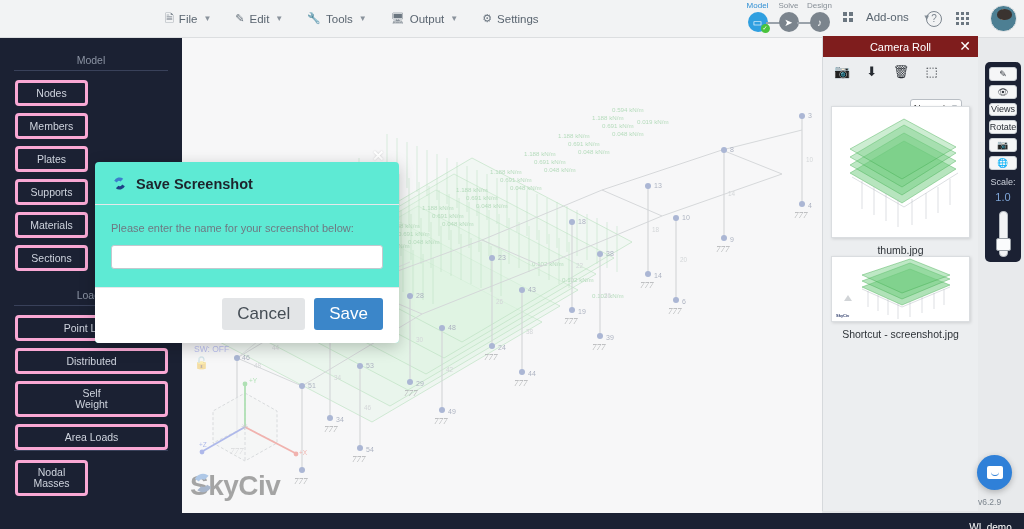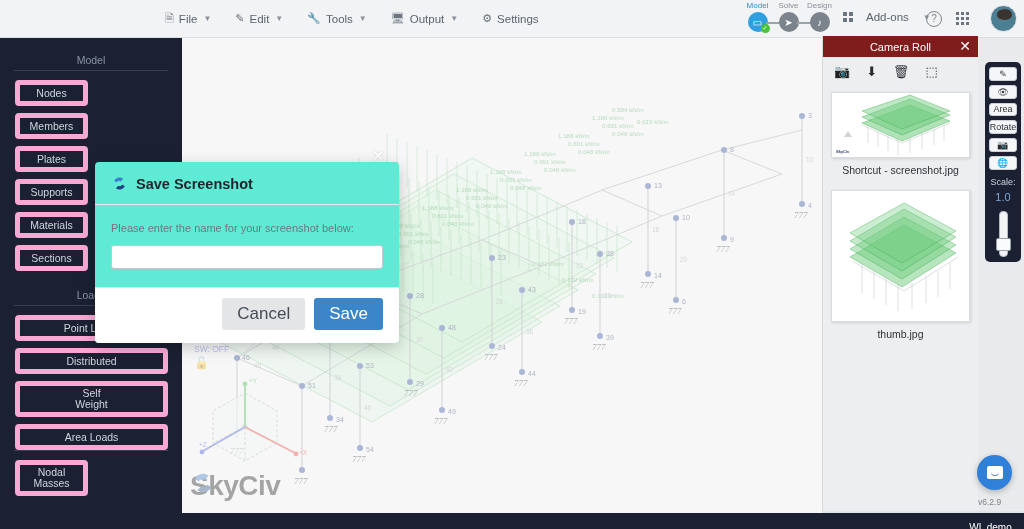--- a/index.html
+++ b/index.html
@@ -80,21 +80,21 @@
   .sidebar {
     position: absolute; left: 0; top: 38px; width: 182px; height: 491px;
     background: #1b2133; padding-top: 10px;
   }
   .side-section-title {
     text-align: center; color: #8b93a3; font-size: 10.5px; margin: 6px 0 4px;
   }
   .side-rule { height: 1px; background: #39415a; margin: 0 14px 9px; }
   .btn-grid { display: flex; flex-wrap: wrap; gap: 7px; padding: 0 15px; }
   .side-btn {
-    flex: 0 0 73px; height: 26px; border: 5px solid #f9a8d4; border-radius: 4px;
+    flex: 0 0 73px; height: 26px; border: 3px solid #f9a8d4; border-radius: 4px;
     background: transparent; color: #cfd4de; font-size: 10.5px;
     display: flex; align-items: center; justify-content: center; text-align: center;
     cursor: pointer; line-height: 11px;
   }
   .side-btn.tall { height: 36px; }
   .side-btn.wide { flex: 0 0 153px; }
 
   
   .viewport {
     position: absolute; left: 182px; top: 38px; width: 640px; height: 491px;
@@ -686,20 +686,45 @@
       <span class="tool">🗑</span>
       <span class="tool">⬚</span>
     </div>
     <div class="sortbox">
       <span>Newest</span>
       <span class="caret">▼</span>
     </div>
 
     <div class="thumbs">
       <div>
+        <div class="thumb-card b">
+          <svg width="140" height="132">
+            <g>
+              <polygon points="18,66 72,34 124,62 70,96" fill="#6fcb7e" fill-opacity="0.5" stroke="#3aa84a" stroke-width="0.4"></polygon>
+              <polygon points="18,58 72,26 124,54 70,88" fill="#6fcb7e" fill-opacity="0.45" stroke="#3aa84a" stroke-width="0.4"></polygon>
+              <polygon points="18,50 72,18 124,46 70,80" fill="#6fcb7e" fill-opacity="0.4" stroke="#3aa84a" stroke-width="0.4"></polygon>
+              <polygon points="18,42 72,12 124,40 70,72" fill="#6fcb7e" fill-opacity="0.35" stroke="#3aa84a" stroke-width="0.4"></polygon>
+            </g>
+            <g stroke="#b9bec4" stroke-width="0.5" fill="none">
+              <path d="M20,70 L72,100 L126,66"></path>
+              <line x1="30" y1="74" x2="30" y2="102"></line>
+                <line x1="42" y1="80" x2="42" y2="108"></line>
+              <line x1="54" y1="86" x2="54" y2="114"></line>
+                <line x1="66" y1="92" x2="66" y2="120"></line>
+              <line x1="80" y1="92" x2="80" y2="118"></line>
+                <line x1="94" y1="86" x2="94" y2="112"></line>
+              <line x1="106" y1="80" x2="106" y2="106"></line>
+                <line x1="118" y1="72" x2="118" y2="98"></line>
+            </g>
+          </svg>
+        </div>
+        <div class="thumb-label">thumb.jpg</div>
+      </div>
+
+      <div>
         <div class="thumb-card a">
           <svg width="140" height="66">
             <g>
               <polygon points="30,30 78,12 118,28 70,48" fill="#6fcb7e" fill-opacity="0.55" stroke="#3aa84a" stroke-width="0.4"></polygon>
               <polygon points="30,24 78,6 118,22 70,42" fill="#6fcb7e" fill-opacity="0.5" stroke="#3aa84a" stroke-width="0.4"></polygon>
               <polygon points="30,18 78,2 118,18 70,36" fill="#6fcb7e" fill-opacity="0.45" stroke="#3aa84a" stroke-width="0.4"></polygon>
             </g>
             <g stroke="#b9bec4" stroke-width="0.5" fill="none">
               <path d="M30,32 L70,50 L118,30"></path>
               <line x1="36" y1="34" x2="36" y2="50"></line>
@@ -712,52 +737,27 @@
                 <line x1="112" y1="32" x2="112" y2="48"></line>
             </g>
             <g opacity="0.45">
                 <path d="M12,44 l4,-6 l4,6 z" fill="#9aa0a6"></path>
               </g>
           </svg>
           <span class="mini-logo">SkyCiv</span>
         </div>
         <div class="thumb-label">Shortcut - screenshot.jpg</div>
       </div>
-
-      <div>
-        <div class="thumb-card b">
-          <svg width="140" height="132">
-            <g>
-              <polygon points="18,66 72,34 124,62 70,96" fill="#6fcb7e" fill-opacity="0.5" stroke="#3aa84a" stroke-width="0.4"></polygon>
-              <polygon points="18,58 72,26 124,54 70,88" fill="#6fcb7e" fill-opacity="0.45" stroke="#3aa84a" stroke-width="0.4"></polygon>
-              <polygon points="18,50 72,18 124,46 70,80" fill="#6fcb7e" fill-opacity="0.4" stroke="#3aa84a" stroke-width="0.4"></polygon>
-              <polygon points="18,42 72,12 124,40 70,72" fill="#6fcb7e" fill-opacity="0.35" stroke="#3aa84a" stroke-width="0.4"></polygon>
-            </g>
-            <g stroke="#b9bec4" stroke-width="0.5" fill="none">
-              <path d="M20,70 L72,100 L126,66"></path>
-              <line x1="30" y1="74" x2="30" y2="102"></line>
-                <line x1="42" y1="80" x2="42" y2="108"></line>
-              <line x1="54" y1="86" x2="54" y2="114"></line>
-                <line x1="66" y1="92" x2="66" y2="120"></line>
-              <line x1="80" y1="92" x2="80" y2="118"></line>
-                <line x1="94" y1="86" x2="94" y2="112"></line>
-              <line x1="106" y1="80" x2="106" y2="106"></line>
-                <line x1="118" y1="72" x2="118" y2="98"></line>
-            </g>
-          </svg>
-        </div>
-        <div class="thumb-label">thumb.jpg</div>
-      </div>
     </div>
   </div>
 
   <div class="vtoolbar">
     <div class="vt-btn">✎</div>
     <div class="vt-btn">👁</div>
-    <div class="vt-btn">Area</div>
+    <div class="vt-btn">Views</div>
     <div class="vt-btn">Rotate</div>
     <div class="vt-btn">📷</div>
     <div class="vt-btn">🌐</div>
     <div class="vt-scale-label">Scale:</div>
     <div class="vt-scale-val">1.0</div>
     <div class="vt-slider">
       <div class="vt-knob"></div>
     </div>
   </div>
 

